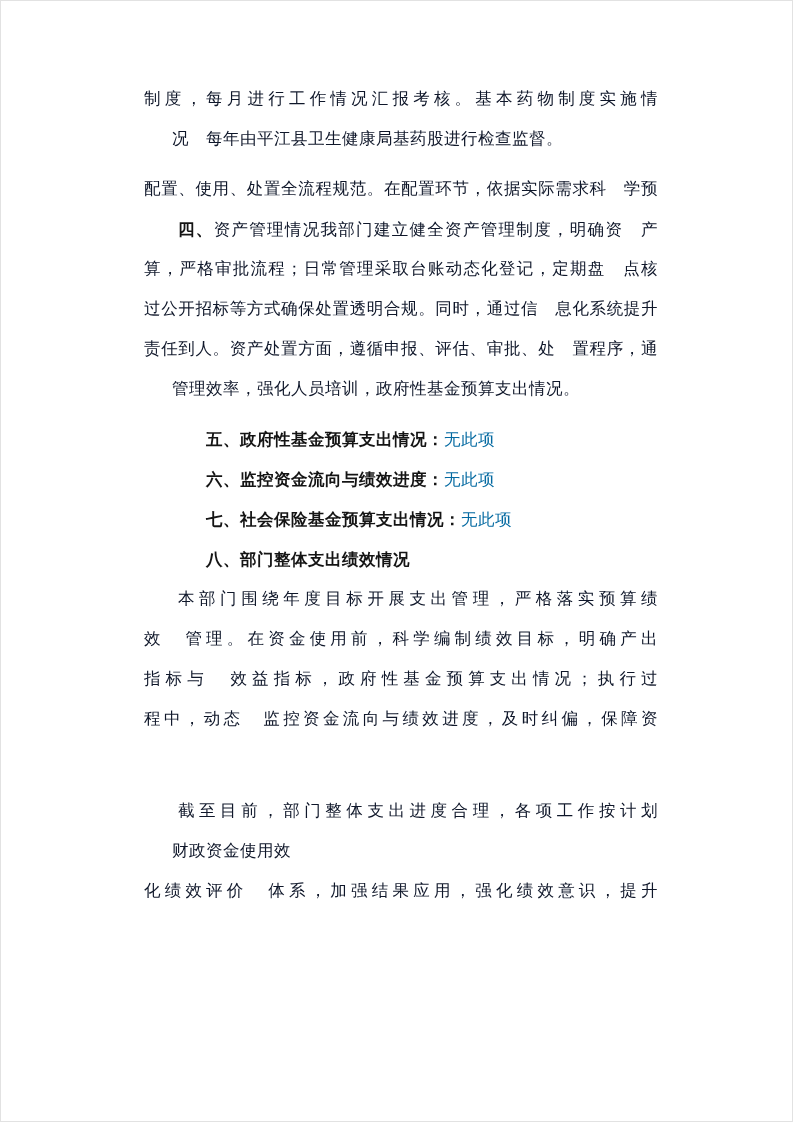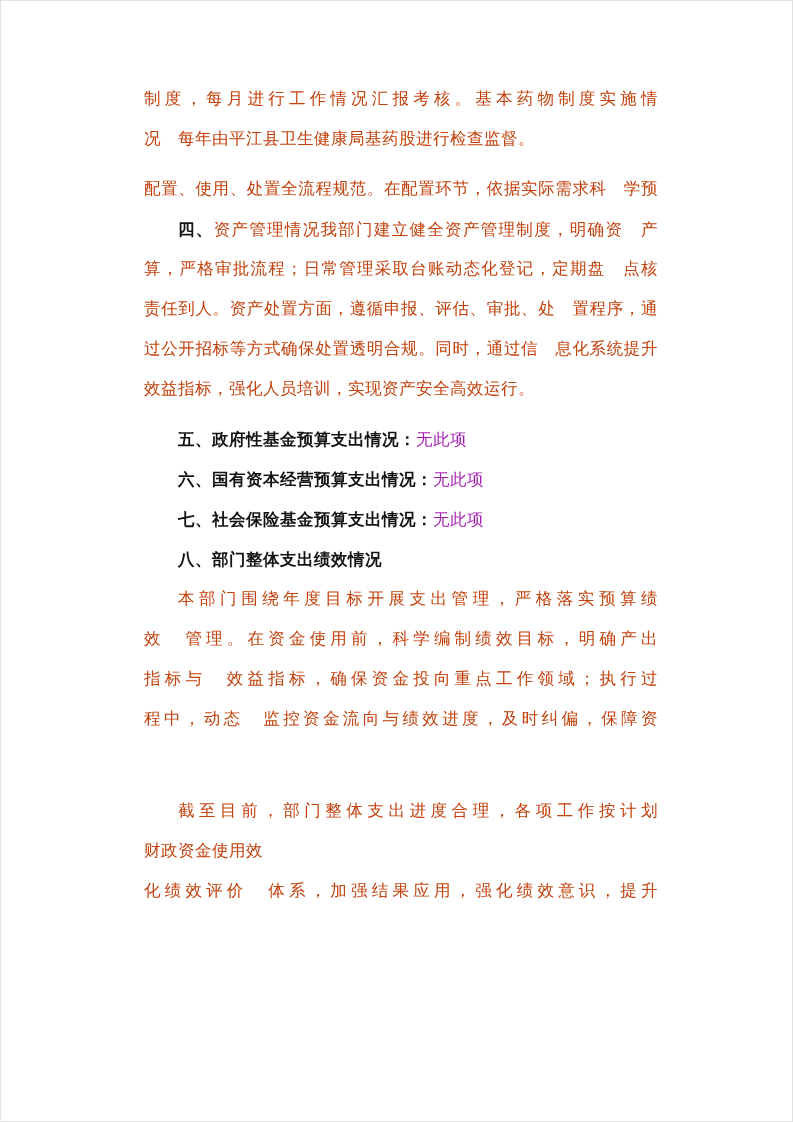--- a/index.html
+++ b/index.html
@@ -32,58 +32,59 @@
     overflow: hidden;
   }
   .line.j {
     text-align: justify;
     text-align-last: justify;
     text-justify: inter-character;
   }
   .line.l {
     text-align: left;
     text-align-last: left;
+    margin-left: 28px;
   }
   .line.indent { padding-left: 34px; }
-  .run-normal { color: #c2410c; font-weight: 400; }
+  .run-normal { color: #0f172a; font-weight: 400; }
   .run-bold {
     color: #141414;
     font-weight: 700;
     font-family: "Liberation Sans", "DejaVu Sans", sans-serif;
   }
-  .run-note { color: #a21caf; font-weight: 400; }
+  .run-note { color: #0369a1; font-weight: 400; }
   .run-big { color: #2a2a2a; font-size: 20px; font-weight: 400; }
 </style>
 </head>
 <body>
 
 <div class="page">
   <div class="content">
       <div class="block">
         <div class="line j"><span class="run-normal">制度，每月进行工作情况汇报考核。基本药物制度实施情</span></div>
         <div class="line l"><span class="run-normal">况　每年由平江县卫生健康局基药股进行检查监督。</span></div>
       </div>
       <div class="block" style="margin-top: 10px;">
         <div class="line j"><span class="run-normal">配置、使用、处置全流程规范。在配置环节，依据实际需求科　学预</span></div>
         <div class="line j indent"><span class="run-bold">四、</span><span class="run-normal">资产管理情况我部门建立健全资产管理制度，明确资　产</span></div>
         <div class="line j"><span class="run-normal">算，严格审批流程；日常管理采取台账动态化登记，定期盘　点核查，</span></div>
+        <div class="line j"><span class="run-normal">过公开招标等方式确保处置透明合规。同时，通过信　息化系统提升</span></div>
         <div class="line j"><span class="run-normal">责任到人。资产处置方面，遵循申报、评估、审批、处　置程序，通</span></div>
-        <div class="line j"><span class="run-normal">过公开招标等方式确保处置透明合规。同时，通过信　息化系统提升</span></div>
-        <div class="line l"><span class="run-normal">效益指标，强化人员培训，实现资产安全高效运行。</span></div>
+        <div class="line l"><span class="run-normal">管理效率，强化人员培训，政府性基金预算支出情况。</span></div>
       </div>
       <div class="block" style="margin-top: 10px;">
         <div class="line l indent"><span class="run-bold">五、政府性基金预算支出情况：</span><span class="run-note">无此项</span></div>
-        <div class="line l indent"><span class="run-bold">六、国有资本经营预算支出情况：</span><span class="run-note">无此项</span></div>
+        <div class="line l indent"><span class="run-bold">六、监控资金流向与绩效进度：</span><span class="run-note">无此项</span></div>
         <div class="line l indent"><span class="run-bold">七、社会保险基金预算支出情况：</span><span class="run-note">无此项</span></div>
         <div class="line l indent"><span class="run-bold">八、部门整体支出绩效情况</span></div>
       </div>
       <div class="block">
         <div class="line j indent"><span class="run-normal">本部门围绕年度目标开展支出管理，严格落实预算绩</span></div>
         <div class="line j"><span class="run-normal">效　管理。在资金使用前，科学编制绩效目标，明确产出</span></div>
-        <div class="line j"><span class="run-normal">指标与　效益指标，确保资金投向重点工作领域；执行过</span></div>
+        <div class="line j"><span class="run-normal">指标与　效益指标，政府性基金预算支出情况；执行过</span></div>
         <div class="line j"><span class="run-normal">程中，动态　监控资金流向与绩效进度，及时纠偏，保障资</span></div>
       </div>
       <div class="block" style="margin-top: 52px;">
         <div class="line j indent"><span class="run-normal">截至目前，部门整体支出进度合理，各项工作按计划</span></div>
         <div class="line l"><span class="run-normal">财政资金使用效</span></div>
         <div class="line j"><span class="run-normal">化绩效评价　体系，加强结果应用，强化绩效意识，提升</span></div>
       </div>
     </div>
 </div>
 

